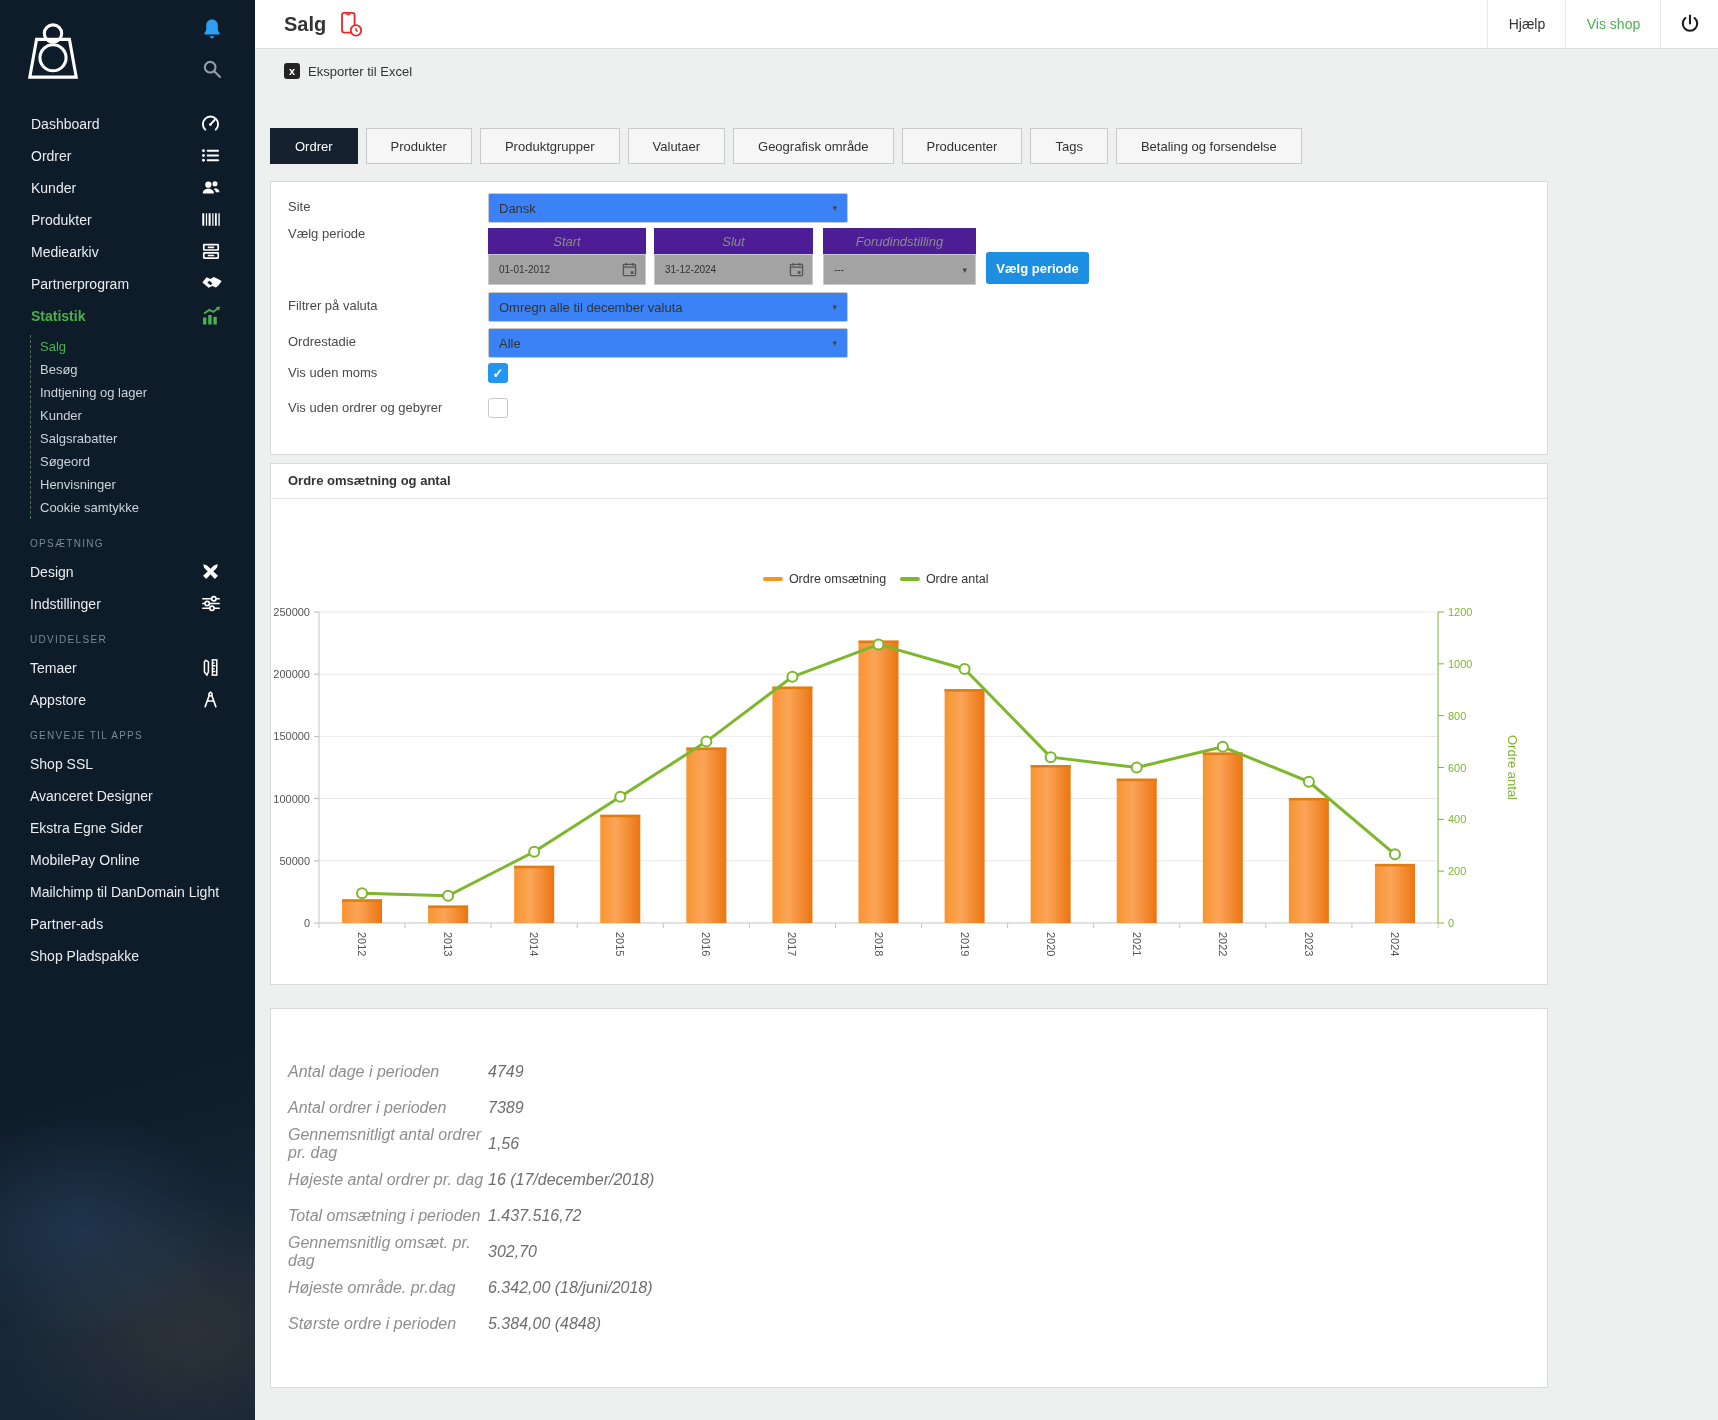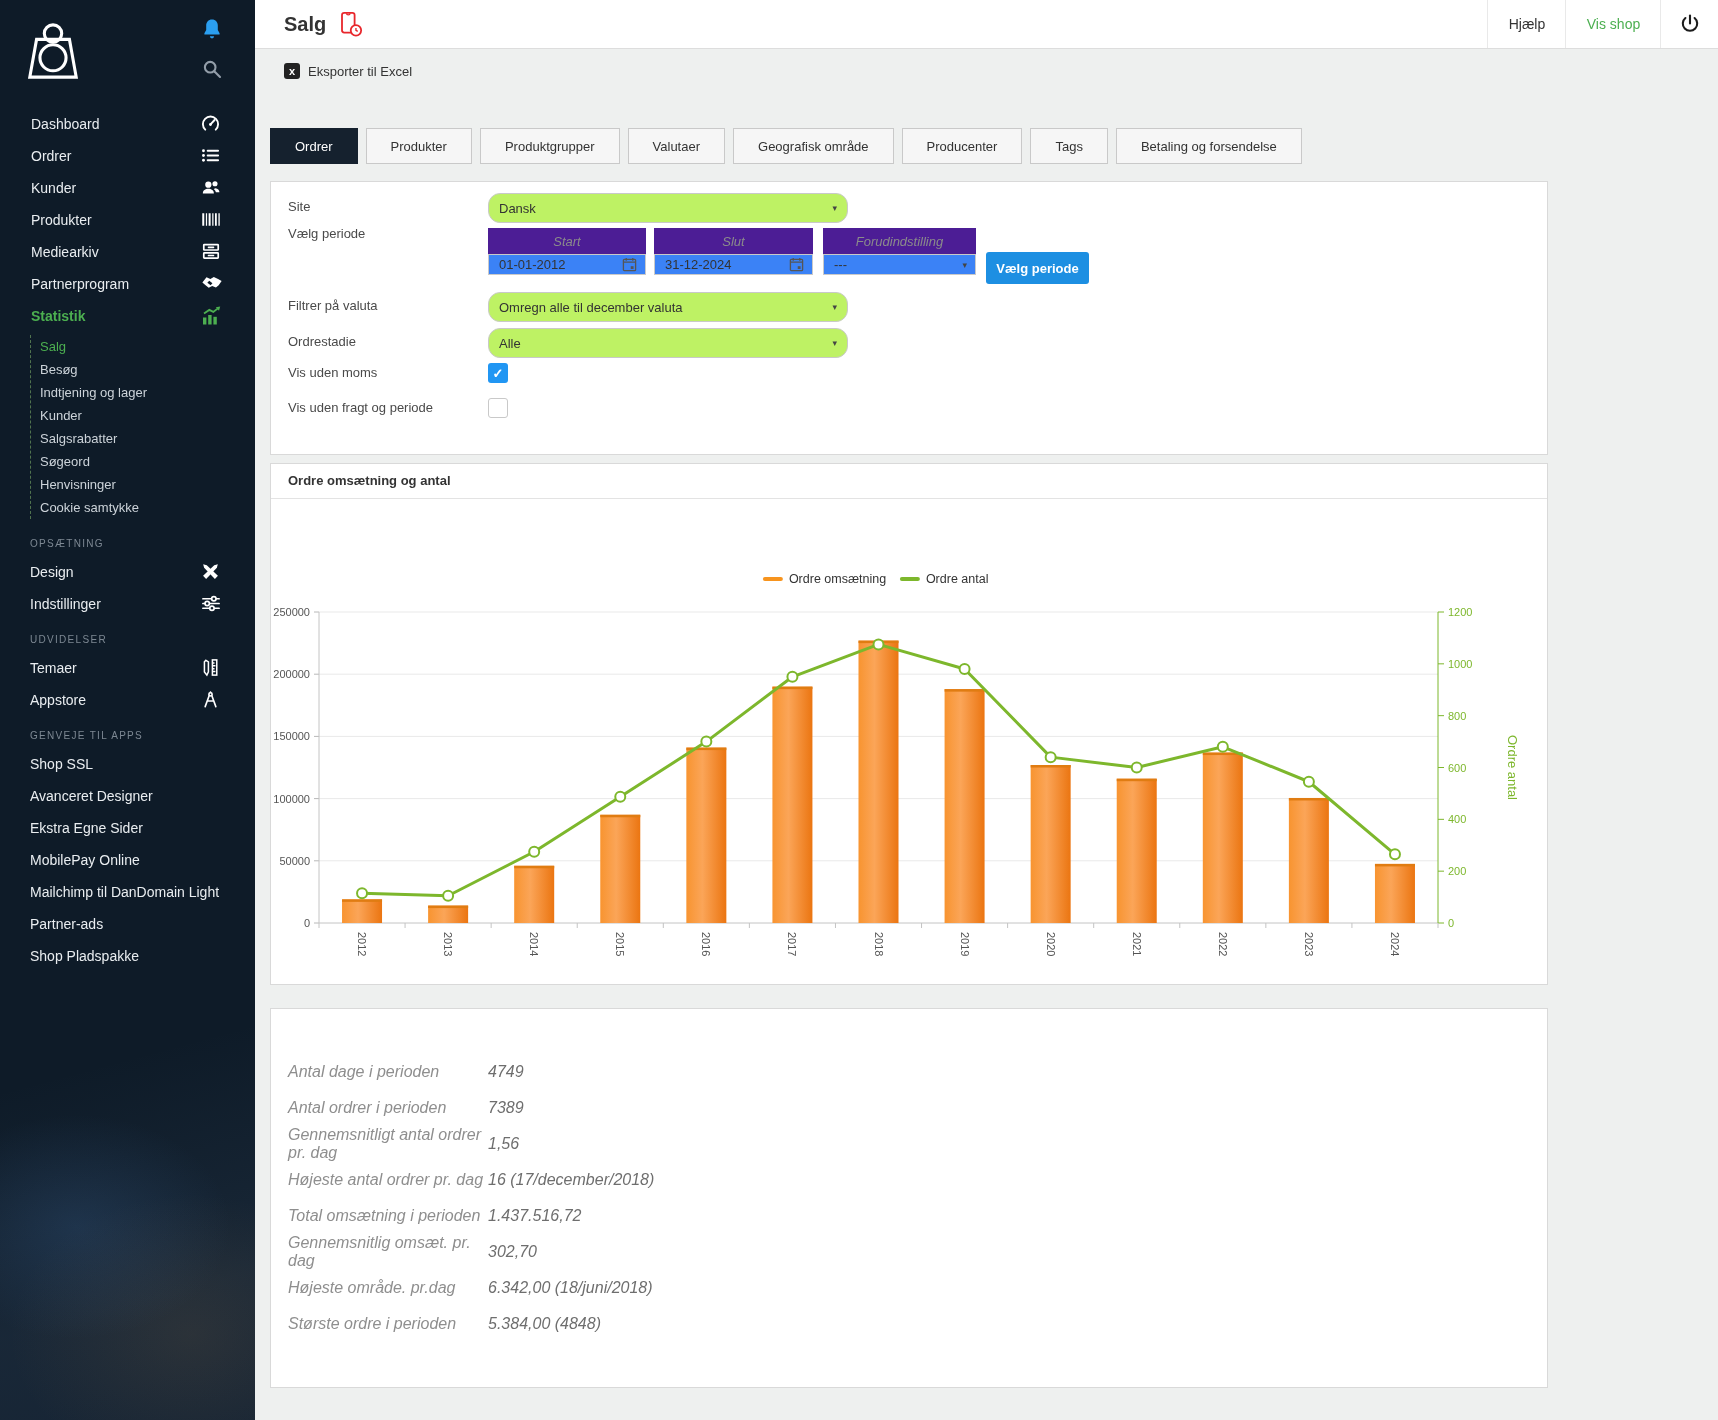--- a/index.html
+++ b/index.html
@@ -51,26 +51,26 @@
   .tab{height:36px;padding:0 24px;display:flex;align-items:center;background:#f6f6f6;border:1px solid #c9c9c9;font-size:13px;color:#333;cursor:pointer;box-sizing:border-box;white-space:nowrap}
   .tab.active{background:#15212e;border-color:#15212e;color:#fff}
   
   .panel{position:absolute;left:270px;width:1278px;background:#fff;border:1px solid #d9d9d9;box-sizing:border-box}
   #filter-panel{top:181px;height:274px}
   #chart-panel{top:463px;height:522px}
   #stats-panel{top:1008px;height:380px}
   .panel-h{height:34px;line-height:34px;padding-left:17px;font-size:13px;font-weight:bold;color:#333;border-bottom:1px solid #e3e3e3}
   
   .f-label{position:absolute;left:17px;font-size:13px;color:#4a4a4a;line-height:28px}
-  .f-sel{position:absolute;left:217px;width:360px;height:28px;border:1px solid #c9c9c9;border-radius:12px;background:#bef264;display:flex;align-items:center;padding:14px 10px;font-size:13px;color:#333;box-sizing:border-box;cursor:pointer}
+  .f-sel{position:absolute;left:217px;width:360px;height:28px;border:1px solid #c9c9c9;border-radius:2px;background:#3b82f6;display:flex;align-items:center;padding:14px 10px;font-size:13px;color:#333;box-sizing:border-box;cursor:pointer}
   .arr{margin-left:auto;font-size:9px;color:#444}
   .arr::after{content:"\25BE"}
   .dcol{position:absolute;top:46px}
   .dhead{height:26px;background:#4c1d95;display:flex;align-items:center;justify-content:center;font-size:13px;font-style:italic;color:#8b8b8b}
-  .dinp{height:21px;border:1px solid #c9c9c9;background:#3b82f6;display:flex;align-items:center;padding:0 8px 0 10px;font-size:13px;color:#333;box-sizing:border-box;cursor:pointer}
+  .dinp{height:31px;border:1px solid #c9c9c9;background:#a3a3a3;display:flex;align-items:center;padding:0 8px 0 10px;font-size:10px;color:#333;box-sizing:border-box;cursor:pointer}
   .cal{margin-left:auto;line-height:0}
   #col-start{left:217px;width:158px}
   #col-slut{left:383px;width:159px}
   #col-preset{left:552px;width:153px}
   #btn-period{position:absolute;left:715px;top:70px;width:103px;height:32px;background:#1d8fe2;border-radius:3px;color:#fff;font-size:13px;font-weight:bold;display:flex;align-items:center;justify-content:center;cursor:pointer}
   .chk{position:absolute;left:217px;width:20px;height:20px;border-radius:3px;box-sizing:border-box;cursor:pointer;display:flex;align-items:center;justify-content:center}
   #chk-moms{top:181px;background:#2196f3;color:#fff;font-size:13px;font-weight:bold}
   #chk-moms::after{content:"\2713"}
   #chk-fragt{top:216px;background:#fff;border:1px solid #c9c9c9}
   
@@ -333,21 +333,21 @@
 
   <div class="f-label" style="top:146px">Ordrestadie</div>
   <div class="f-sel" style="top:146px">
     <span>Alle</span>
     <span class="arr"></span>
   </div>
 
   <div class="f-label" style="top:177px">Vis uden moms</div>
   <div class="chk" id="chk-moms"></div>
 
-  <div class="f-label" style="top:212px">Vis uden fragt og periode</div>
+  <div class="f-label" style="top:212px">Vis uden ordrer og gebyrer</div>
   <div class="chk" id="chk-fragt"></div>
 </section>
 
 <section class="panel" id="chart-panel">
   <div class="panel-h">Ordre omsætning og antal</div>
   <svg id="chart-svg" width="1276" height="486">
       <defs>
         <linearGradient id="barGrad" x1="0" y1="0" x2="1" y2="0">
           <stop offset="0%" stop-color="#f89430"></stop>
           <stop offset="40%" stop-color="#fba558"></stop>

